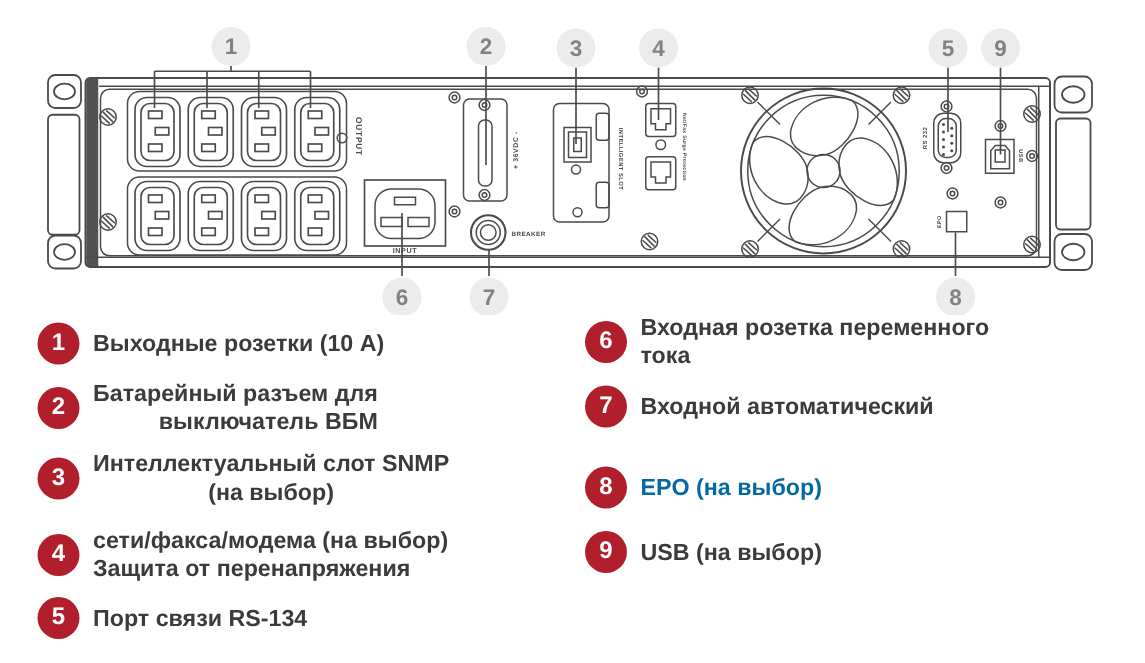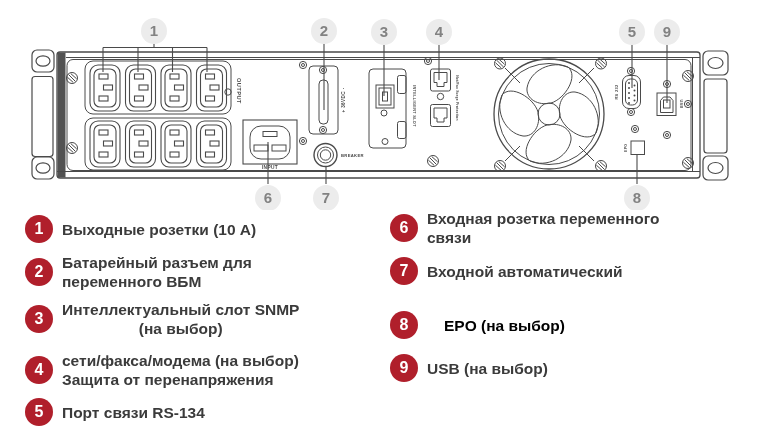--- a/index.html
+++ b/index.html
@@ -241,23 +241,23 @@
   <div class="legend">
     <div id="legend-left">
         <div class="legend-row" style="top: 215px; left: 25px;">
           <span class="badge" style="background: rgb(176, 31, 43);">1</span>
           <div class="legend-text" style="color: rgb(59, 59, 59); text-align: center;">
             <div>Выходные розетки (10 А)</div>
           </div>
         </div>
         <div class="legend-row" style="top: 253px; left: 25px;">
           <span class="badge" style="background: rgb(176, 31, 43);">2</span>
-          <div class="legend-text" style="color: rgb(59, 59, 59);">
+          <div class="legend-text" style="color: rgb(59, 59, 59); text-align: right;">
             <div>Батарейный разъем для</div>
-            <div>переменного ВБМ</div>
+            <div>выключатель ВБМ</div>
           </div>
         </div>
         <div class="legend-row" style="top: 300px; left: 25px;">
           <span class="badge" style="background: rgb(176, 31, 43);">3</span>
           <div class="legend-text" style="color: rgb(59, 59, 59); text-align: center;">
             <div>Интеллектуальный слот SNMP</div>
             <div>(на выбор)</div>
           </div>
         </div>
         <div class="legend-row" style="top: 351px; left: 25px;">
@@ -272,32 +272,32 @@
           <div class="legend-text" style="color: rgb(59, 59, 59);">
             <div>Порт связи RS-134</div>
           </div>
         </div>
       </div>
     <div id="legend-right">
         <div class="legend-row" style="top: 209px; left: 390px;">
           <span class="badge" style="background: rgb(176, 31, 43);">6</span>
           <div class="legend-text" style="color: rgb(59, 59, 59);">
             <div>Входная розетка переменного</div>
-            <div>связи</div>
+            <div>тока</div>
           </div>
         </div>
         <div class="legend-row" style="top: 257px; left: 390px;">
           <span class="badge" style="background: rgb(176, 31, 43);">7</span>
           <div class="legend-text" style="color: rgb(59, 59, 59);">
             <div>Входной автоматический</div>
           </div>
         </div>
         <div class="legend-row" style="top: 311px; left: 390px;">
           <span class="badge" style="background: rgb(176, 31, 43);">8</span>
-          <div class="legend-text" style="color: #000000; margin-left: 17px;">
+          <div class="legend-text" style="color: #0369a1;">
             <div>EPO (на выбор)</div>
           </div>
         </div>
         <div class="legend-row" style="top: 354px; left: 390px;">
           <span class="badge" style="background: rgb(176, 31, 43);">9</span>
           <div class="legend-text" style="color: rgb(59, 59, 59);">
             <div>USB (на выбор)</div>
           </div>
         </div>
       </div>

